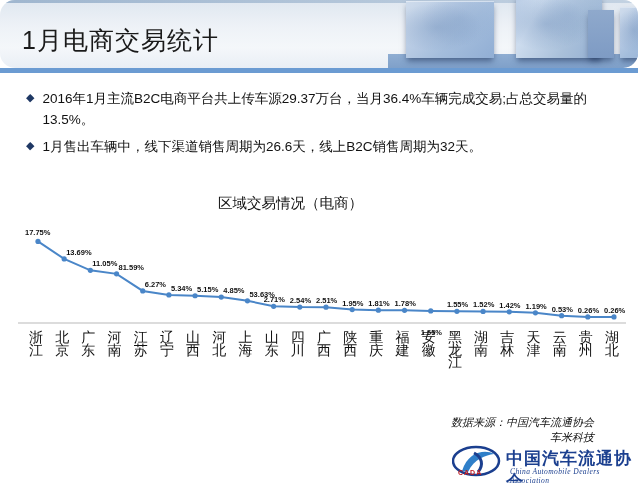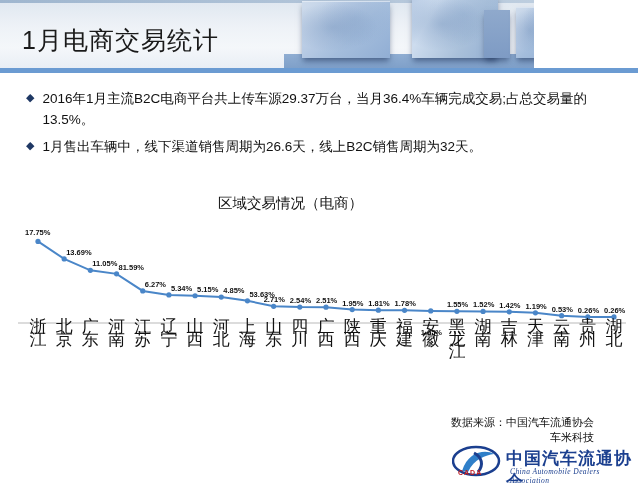--- a/index.html
+++ b/index.html
@@ -3,23 +3,24 @@
 <meta charset="utf-8">
 <style>
   html,body{margin:0;padding:0;}
   body{
     width:638px;height:483px;overflow:hidden;
     font-family:"Liberation Sans","DejaVu Sans",sans-serif;
     background:#ffffff;position:relative;
   }
   
   .header{
-    position:absolute;left:0;top:0;width:534px;height:68px;
+    position:absolute;left:0;top:0;width:638px;height:68px;
     background:linear-gradient(to bottom,#dfe7f0 0%,#eef2f7 40%,#f4f7fa 70%,#e9eef5 100%);
     overflow:hidden;
+    border-radius:15px;
   }
   .header-topline{position:absolute;left:0;top:0;width:638px;height:3px;
     background:linear-gradient(to right,#9fb6cf,#c3d2e2);}
   .cubes{position:absolute;right:0;top:0;width:250px;height:68px;overflow:hidden;}
   .cube{position:absolute;bottom:10px;
     background:linear-gradient(135deg,#cfdcec 0%,#b8cbe4 35%,#a4bddc 60%,#91aed4 100%);
     box-shadow:0 4px 6px -1px rgba(20,40,80,.55);
     border-top:1px solid rgba(255,255,255,.6);
   }
   .cube:after{content:"";position:absolute;inset:0;
@@ -53,31 +54,31 @@
   .chart-title{
     position:absolute;left:0;top:194px;width:581px;text-align:center;
     font-size:14.5px;color:#111;
   }
   .chart{
     position:absolute;left:0;top:214px;width:638px;height:160px;
   }
   .chart svg{display:block;}
   .xlabels{position:absolute;left:0;top:321px;width:638px;height:56px;}
   .xlab{
-    position:absolute;top:0;width:18px;text-align:center;
-    font-size:17px;line-height:12.5px;color:#111;word-break:break-all;
+    position:absolute;top:10px;width:18px;text-align:left;
+    font-size:14px;line-height:12.5px;color:#111;word-break:break-all;
   }
   .dlabel{
     position:absolute;font-size:7.5px;font-weight:bold;color:#111;
     white-space:nowrap;
   }
   
   .source{
     position:absolute;right:44px;top:415px;text-align:left;
-    font-size:11px;color:#111;line-height:15px;
+    font-size:11px;color:#111;line-height:15px;font-style:italic;
   }
   .source div:last-child{text-align:right;}
   
   .logo{position:absolute;left:452px;top:445px;width:180px;height:36px;}
   .logo-text-cn{position:absolute;left:54px;top:2px;font-size:17px;color:#1b3f8f;
     font-weight:bold;letter-spacing:1px;font-family:"Liberation Serif","DejaVu Serif",serif;}
   .logo-text-en{position:absolute;left:58px;top:22px;font-size:7.5px;color:#1b3f8f;
     font-style:italic;letter-spacing:.4px;font-family:"Liberation Serif","DejaVu Serif",serif;}
   .logo-cada{position:absolute;left:6px;top:24px;font-size:7px;color:#c01a20;font-weight:bold;
     letter-spacing:1px;}

